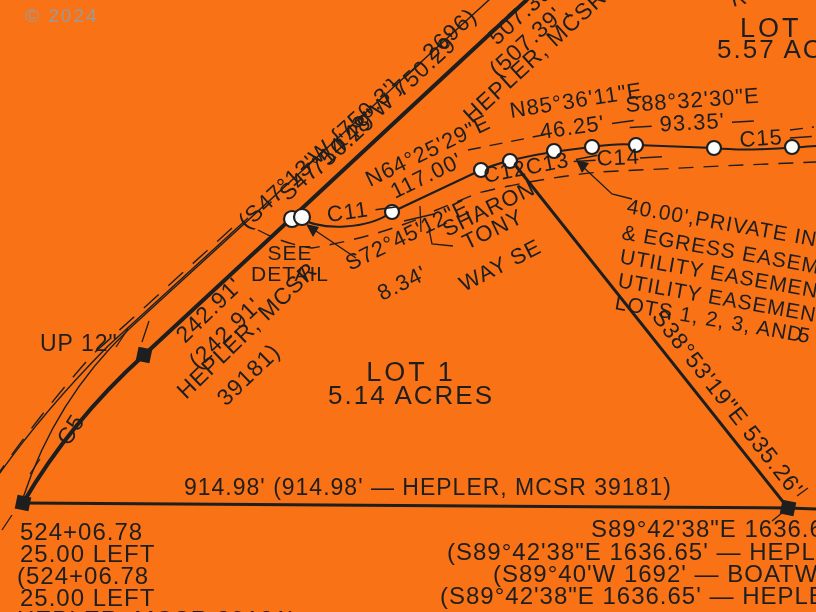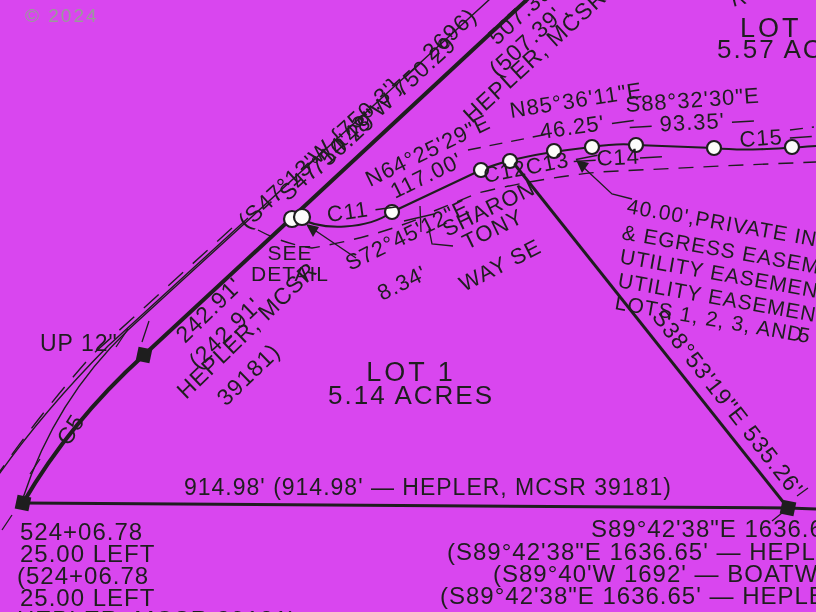--- a/index.html
+++ b/index.html
@@ -1,16 +1,16 @@
 <!DOCTYPE html>
 <html><head>
 <meta charset="utf-8">
 <style>
   html,body{margin:0;padding:0;background:#e8e8e8;}
-  .canvas{position:relative;width:816px;height:612px;background:#d946ef;overflow:hidden;}
+  .canvas{position:relative;width:816px;height:612px;background:#f97316;overflow:hidden;}
   svg{display:block;}
   text{font-family:"Liberation Sans","DejaVu Sans",sans-serif;fill:#1e1e1e;letter-spacing:1px;}
   .sm{font-size:21px;}
   .md{font-size:22px;}
   .dim{font-size:23px;}
   .big{font-size:24px;}
   .lot{font-size:27px;letter-spacing:3px;}
   .lot2{font-size:26px;letter-spacing:2px;}
   .wm{font-size:19px;fill:#9a9a9a;letter-spacing:2px;}
   path,line{stroke:#1e1e1e;fill:none;}

